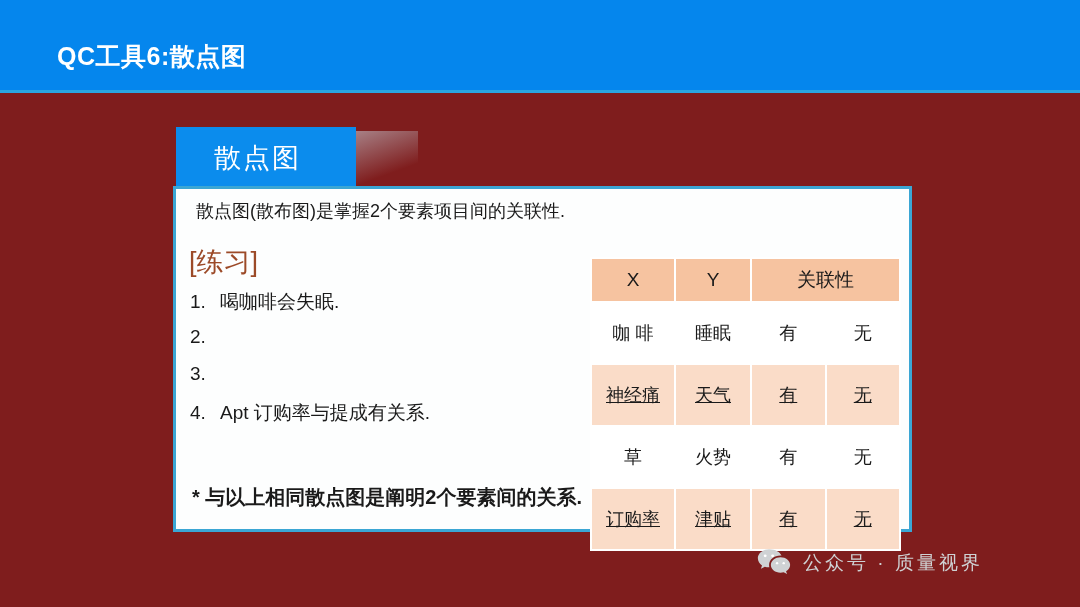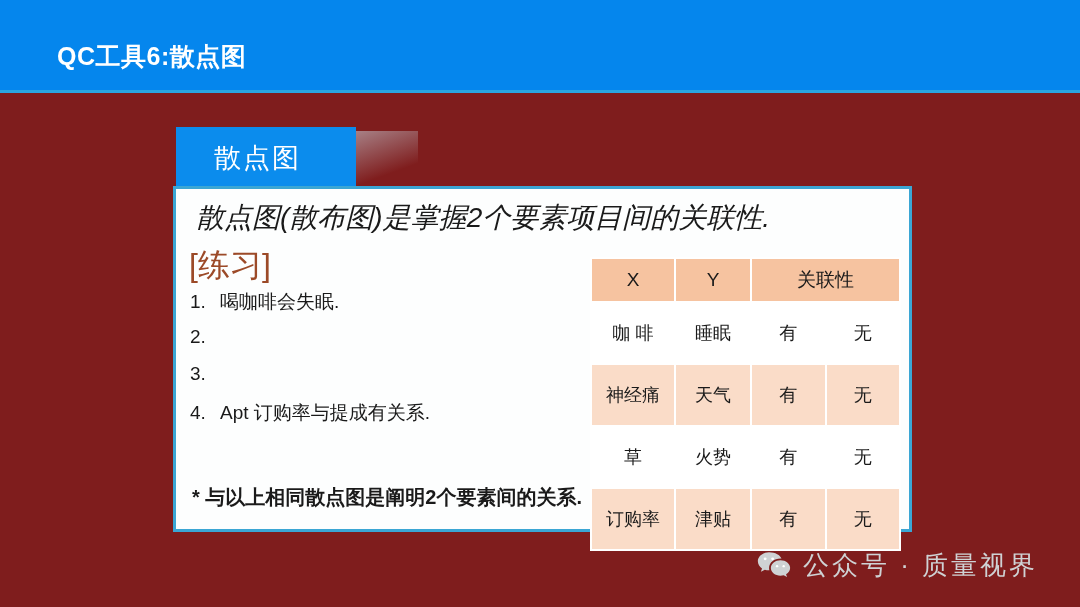--- a/index.html
+++ b/index.html
@@ -81,31 +81,30 @@
     width: 739px;
     height: 346px;
     background: #fdfefe;
     border: 3px solid #3ba6d4;
   }
 
   #intro-line {
     position: absolute;
     left: 20px;
     top: 10px;
-    font-size: 28px;
-    color: #1a1a1a;
-    white-space: nowrap;
-    font-style: italic;
+    font-size: 18px;
+    color: #1a1a1a;
+    white-space: nowrap;
   }
 
   #exercise-label {
     position: absolute;
     left: 13px;
     top: 55px;
-    font-size: 32px;
+    font-size: 27px;
     color: #9c4a28;
     white-space: nowrap;
   }
 
   
   #exercise-list {
     position: absolute;
     left: 14px;
     top: 100px;
     width: 390px;
@@ -156,38 +155,38 @@
     font-size: 18px;
     height: 62px;
     padding: 0;
   }
   #relation-table thead th {
     background: #f6c3a0;
     font-size: 19px;
     height: 44px;
   }
   #relation-table tbody tr.row-light td { background: #ffffff; }
-  #relation-table tbody tr.row-peach td { background: #fadcc8; }
+  #relation-table tbody tr.row-peach td { background: #fadcc8; text-decoration: underline; }
   .col-x  { width: 84px; }
   .col-y  { width: 76px; }
   .col-r1 { width: 75px; }
   .col-r2 { width: 76px; }
 
   
   #watermark {
     position: absolute;
     left: 757px;
     top: 548px;
     display: flex;
     align-items: center;
     gap: 12px;
   }
   #wechat-icon { width: 34px; height: 30px; display: block; }
   #watermark-text {
-    font-size: 26px;
+    font-size: 19px;
     color: #cfd2d4;
     letter-spacing: 3px;
     white-space: nowrap;
   }
 </style>
 </head>
 <body>
 
 <div id="slide">
 

